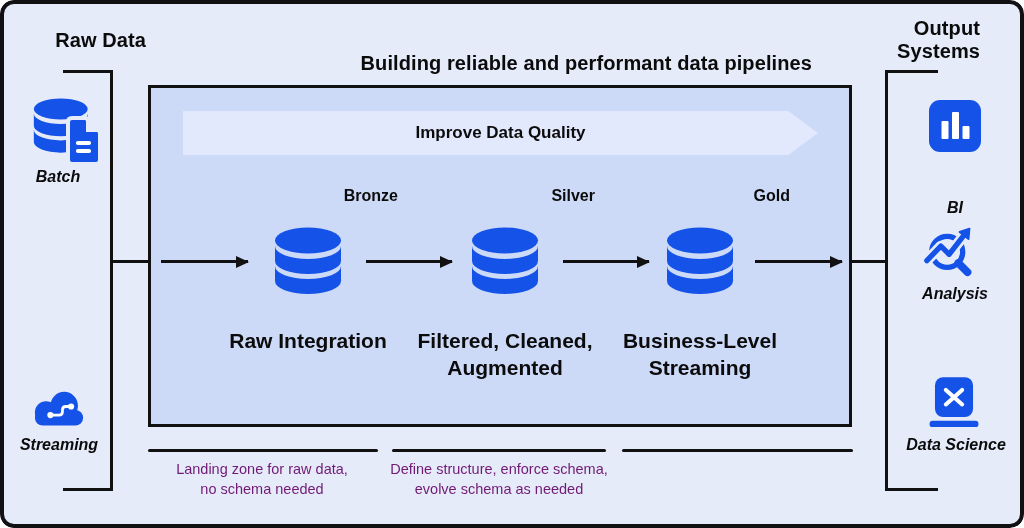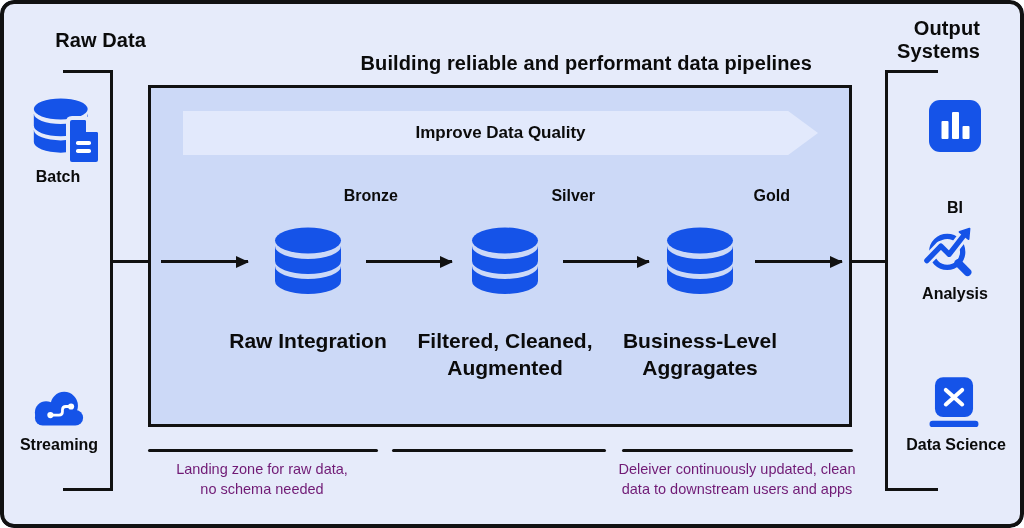--- a/index.html
+++ b/index.html
@@ -7,21 +7,21 @@
   #canvas{
     position:relative;width:1024px;height:528px;margin:0 auto;
     background:var(--background,#e6ebfa);
     border-radius:14px;overflow:hidden;
     font-family:"Liberation Sans","DejaVu Sans",sans-serif;
     color:#0b0b0b;
   }
   .frame{position:absolute;inset:0;border:4px solid var(--line,#111);border-radius:14px;pointer-events:none;z-index:40;}
   .abs{position:absolute;}
   .hdr{font-size:20px;font-weight:700;text-align:right;letter-spacing:.1px;}
-  .lbl{font-size:16px;font-weight:700;text-align:center;}
+  .lbl{font-size:16px;font-weight:700;text-align:center;font-style:italic;}
   .tier-name{font-size:16px;font-weight:700;text-align:right;}
   .tier-desc{font-size:21px;font-weight:700;text-align:center;white-space:pre-line;line-height:1.3;}
   .caption-text{font-size:14.5px;font-weight:400;text-align:center;white-space:pre-line;line-height:1.4;color:#701a75;}
   .line{background:var(--line,#111);}
   .stage-panel{
     left:148px;top:85px;width:704px;height:342px;
     background:var(--panel,#ccd9f7);border:3px solid var(--line,#111);
   }
   .banner{
     left:183px;top:111px;width:635px;height:44px;
@@ -111,21 +111,21 @@
       <use href="#db"></use>
     </svg>
   <svg class="abs icon-blue" style="left:665px;top:227px;" width="70" height="70" viewBox="0 0 70 70">
       <use href="#db"></use>
     </svg>
 
   <div class="abs tier-desc" style="left:208px;top:327px;width:200px;">Raw Integration</div>
   <div class="abs tier-desc" style="left:405px;top:327px;width:200px;">Filtered, Cleaned,
 Augmented</div>
   <div class="abs tier-desc" style="left:600px;top:327px;width:200px;">Business-Level
-Aggragates</div>
+Streaming</div>
 
   <div class="abs connector" style="left:111px;top:260px;width:38px;"></div>
   <div class="abs flow-arrow" style="left:161px;top:260px;width:87px;"></div>
   <div class="abs flow-arrow" style="left:366px;top:260px;width:86px;"></div>
   <div class="abs flow-arrow" style="left:563px;top:260px;width:86px;"></div>
   <div class="abs flow-arrow" style="left:755px;top:260px;width:87px;"></div>
   <div class="abs connector" style="left:851px;top:260px;width:37px;"></div>
 
   <svg class="abs icon-blue" style="left:929px;top:100px;" width="52" height="52" viewBox="0 0 52 52">
     <rect x="0" y="0" width="52" height="52" rx="11" fill="currentColor"></rect>
@@ -149,18 +149,18 @@
     <path d="M23 30 L41 14 M23 14 L41 30" stroke="#ffffff" stroke-width="4.5" stroke-linecap="round"></path>
     <rect x="5" y="48" width="54" height="7" rx="3.5" fill="currentColor"></rect>
   </svg>
   <div class="abs lbl" style="left:876px;top:436px;width:160px;">Data Science</div>
 
   <div class="abs divider" style="left:148px;top:449px;width:230px;"></div>
   <div class="abs caption-text" style="left:132px;top:459px;width:260px;">Landing zone for raw data,
 no schema needed</div>
 
   <div class="abs divider" style="left:392px;top:449px;width:214px;"></div>
+  <div class="abs caption-text" style="left:359px;top:459px;width:280px;">Define structure, enforce schema,
+evolve schema as needed</div>
 
   <div class="abs divider" style="left:622px;top:449px;width:231px;"></div>
-  <div class="abs caption-text" style="left:587px;top:459px;width:300px;">Deleiver continuously updated, clean
-data to downstream users and apps</div>
 
 </div>
 
 </body></html>

